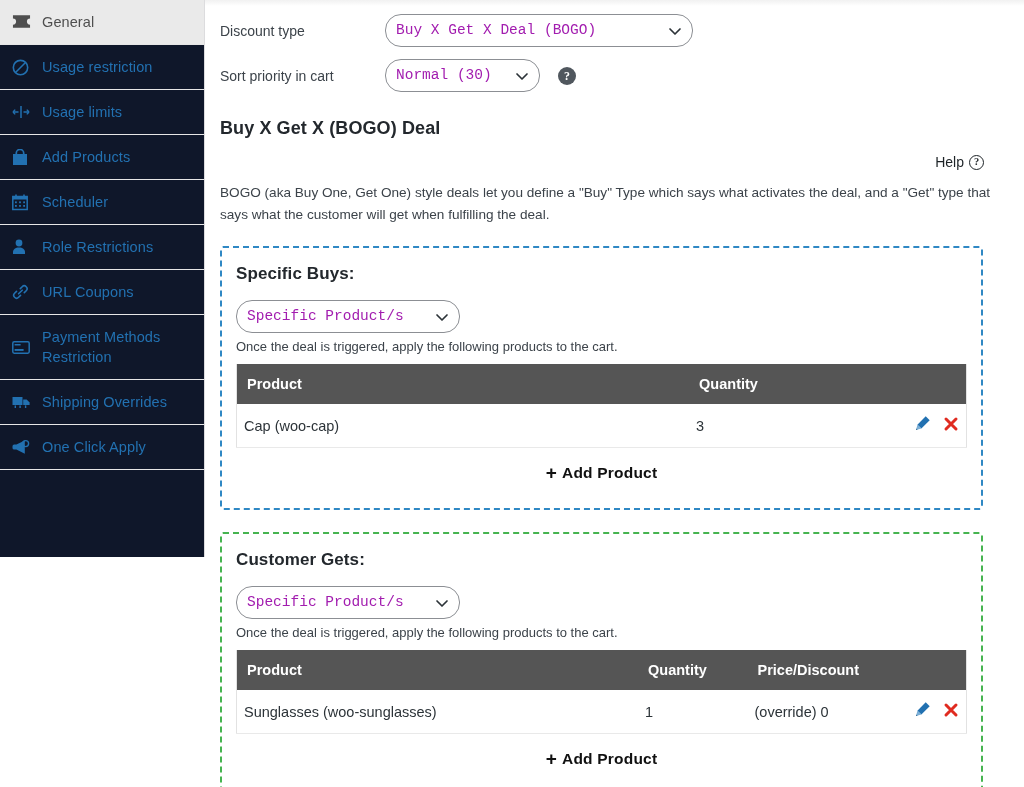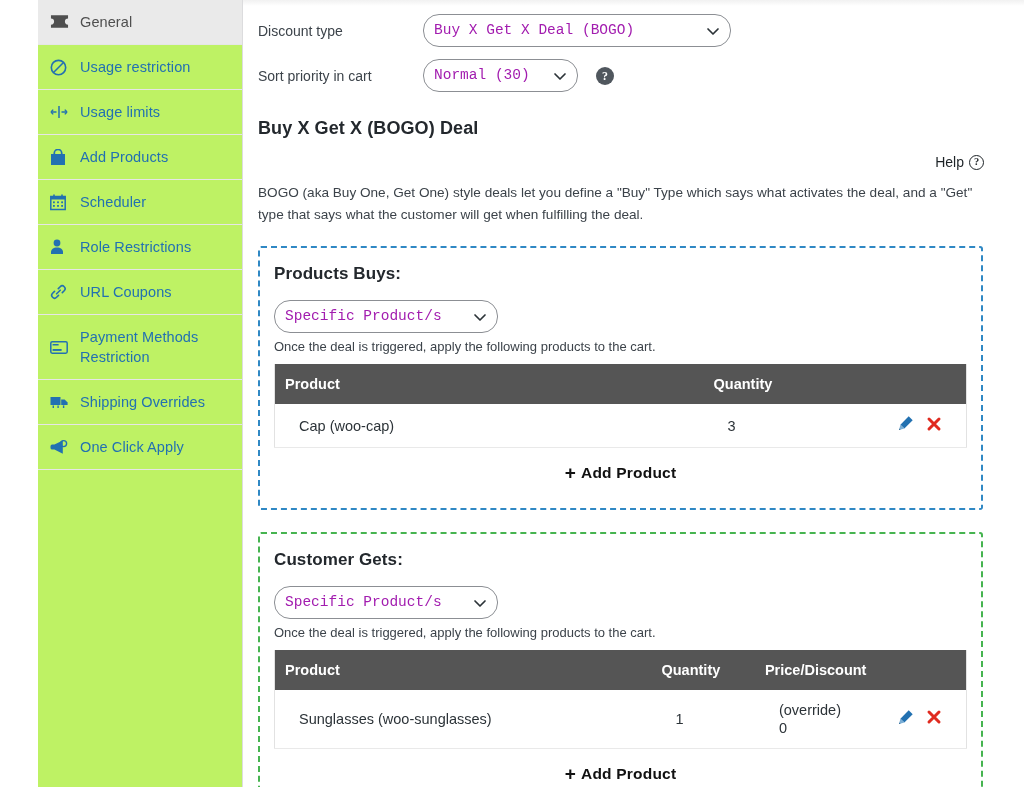--- a/index.html
+++ b/index.html
@@ -21,25 +21,24 @@
     height: 787px;
     display: flex;
     background: #fff;
     overflow: hidden;
   }
 
   
   .sidebar {
     width: 205px;
     flex: 0 0 205px;
-    background: #bef264;
+    background: #0f172a;
     border-right: 1px solid #dcdcde;
-    height: 787px;
+    height: 557px;
     overflow: hidden;
-    margin-left: 38px;
   }
   .nav-item {
     display: flex;
     align-items: flex-start;
     padding: 12px 10px 12px 12px;
     border-bottom: 1px solid #e6e6e6;
     min-height: 44px;
     cursor: pointer;
     line-height: 20px;
   }
@@ -232,21 +231,21 @@
   table.deal-table thead th {
     background: #555555;
     color: #ffffff;
     text-align: left;
     font-weight: bold;
     font-size: 14.5px;
     padding: 11px 10px;
     line-height: 18px;
   }
   table.deal-table tbody td {
-    padding: 11px 24px;
+    padding: 11px 7px;
     color: #2c3338;
     background: #fff;
     border-bottom: 1px solid #e9e9e9;
     line-height: 18px;
   }
   td.col-actions {
     text-align: right;
     white-space: nowrap;
     padding-right: 12px;
   }
@@ -439,21 +438,21 @@
         <div class="section-title">Buy X Get X (BOGO) Deal</div>
         <a class="help-link">
           <span>Help</span>
           <span class="help-circle">?</span>
         </a>
       </div>
 
       <div class="section-desc">BOGO (aka Buy One, Get One) style deals let you define a "Buy" Type which says what activates the deal, and a "Get" type that says what the customer will get when fulfilling the deal.</div>
 
       <div class="deal-panel buys" style="border-color: rgb(47, 136, 196);">
-        <div class="panel-title">Products Buys:</div>
+        <div class="panel-title">Specific Buys:</div>
 
         <div class="select-wrap">
           <select class="wc-select sel-specific">
             <option>Specific Product/s</option>
           </select>
           <svg class="chev" viewBox="0 0 14 14">
             <path d="M2 5l5 5 5-5" fill="none" stroke="#2c3338" stroke-width="1.7" stroke-linecap="round" stroke-linejoin="round"></path>
           </svg>
         </div>
 

